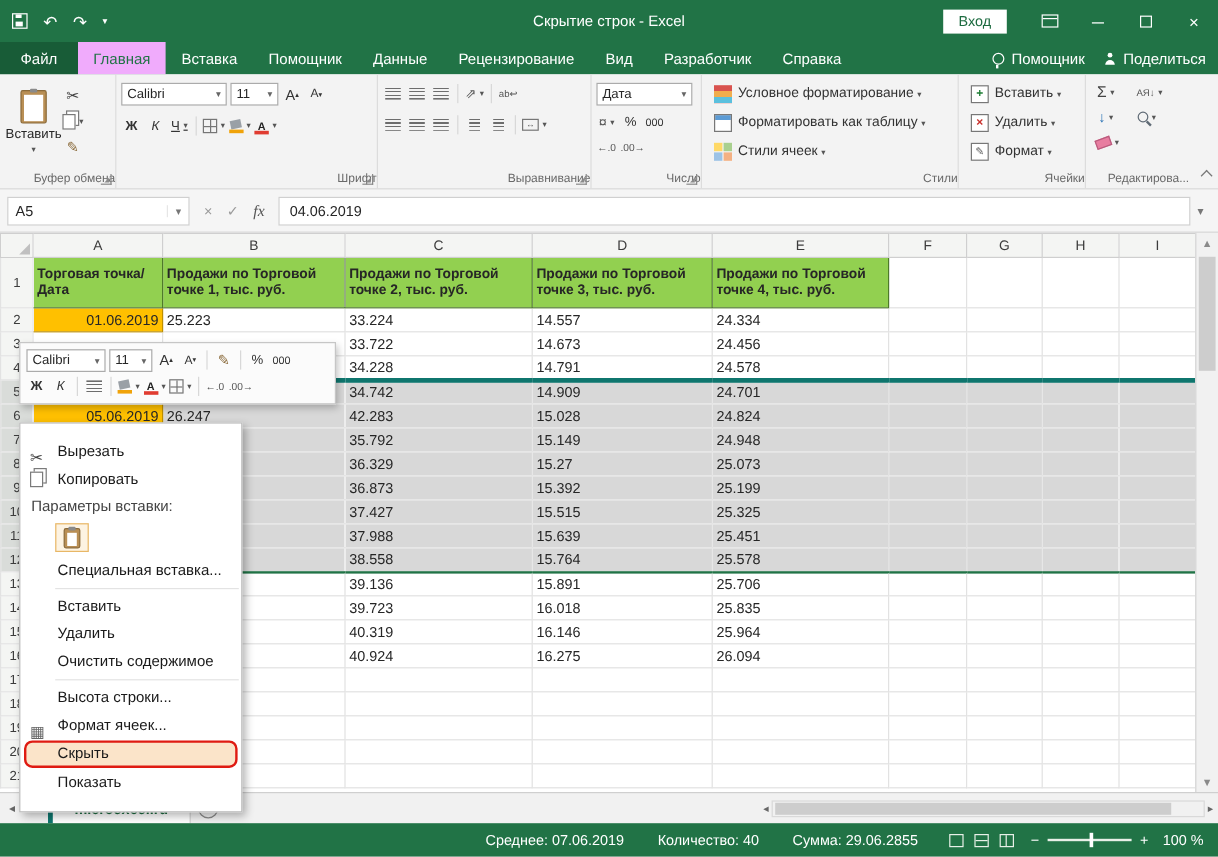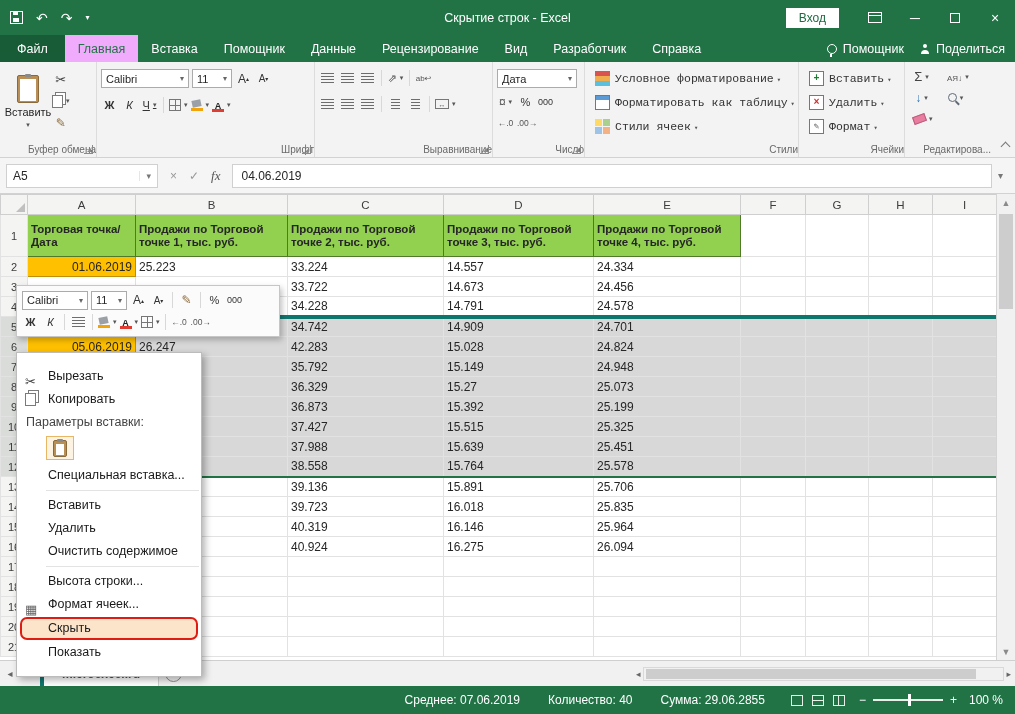--- a/index.html
+++ b/index.html
@@ -75,21 +75,21 @@
   .ic-merge::before{content:"↔";}
   .ic-money::before{content:"¤";font-size:12px;color:#555;}
   .ic-dec0::before{content:"←.0";font-size:8.5px;color:#555;}
   .ic-dec00::before{content:".00→";font-size:8.5px;color:#555;}
   .ic-sum::before{content:"Σ";font-size:13px;color:#444;}
   .ic-filldown::before{content:"↓";font-size:12px;color:#2e75b6;}
   .ic-eraser{display:inline-block;width:11px;height:6px;background:#e87da0;border:1px solid #b95c7d;transform:rotate(-20deg);}
   .ic-sort::before{content:"АЯ↓";font-size:8px;color:#555;}
   .ic-mag{display:inline-block;width:7px;height:7px;border:1.5px solid #5f6a75;border-radius:50%;position:relative;}
   .ic-mag::after{content:"";position:absolute;width:5px;height:1.5px;background:#5f6a75;transform:rotate(45deg);right:-4px;bottom:-2px;}
-  .rrow{display:flex;align-items:center;gap:5px;height:24px;padding:0 6px;cursor:pointer;font-family:Liberation Mono, monospace;}
+  .rrow{display:flex;align-items:center;gap:5px;height:24px;padding:0 6px;cursor:pointer;}
   .ricon{width:15px;height:15px;display:inline-block;flex:none;box-sizing:border-box;}
   .rlabel{font-size:11.5px;color:#333;white-space:nowrap;}
   .st0{background:repeating-linear-gradient(to bottom,#d9534f 0 5px,#f0ad4e 5px 10px,#5bc0de 10px 15px);}
   .st1{border:1px solid #777;background:linear-gradient(#5b9bd5 0 4px,#fff 4px);}
   .st2{background:linear-gradient(#ffd966,#ffd966) 0 0/7px 7px no-repeat,linear-gradient(#a9d08e,#a9d08e) 8px 0/7px 7px no-repeat,linear-gradient(#9dc3e6,#9dc3e6) 0 8px/7px 7px no-repeat,linear-gradient(#f4b183,#f4b183) 8px 8px/7px 7px no-repeat;}
   .ce0,.ce1,.ce2{border:1px solid #777;background:#fff;text-align:center;font-size:10px;line-height:13px;}
   .ce0::before{content:"+";color:#1e7e34;font-weight:bold;}
   .ce1::before{content:"×";color:#c9302c;font-weight:bold;}
   .ce2::before{content:"✎";font-size:9px;color:#666;}
   .editgrid{display:grid;grid-template-columns:34px 34px;grid-auto-rows:21px;align-items:center;justify-items:start;padding-left:4px;}

